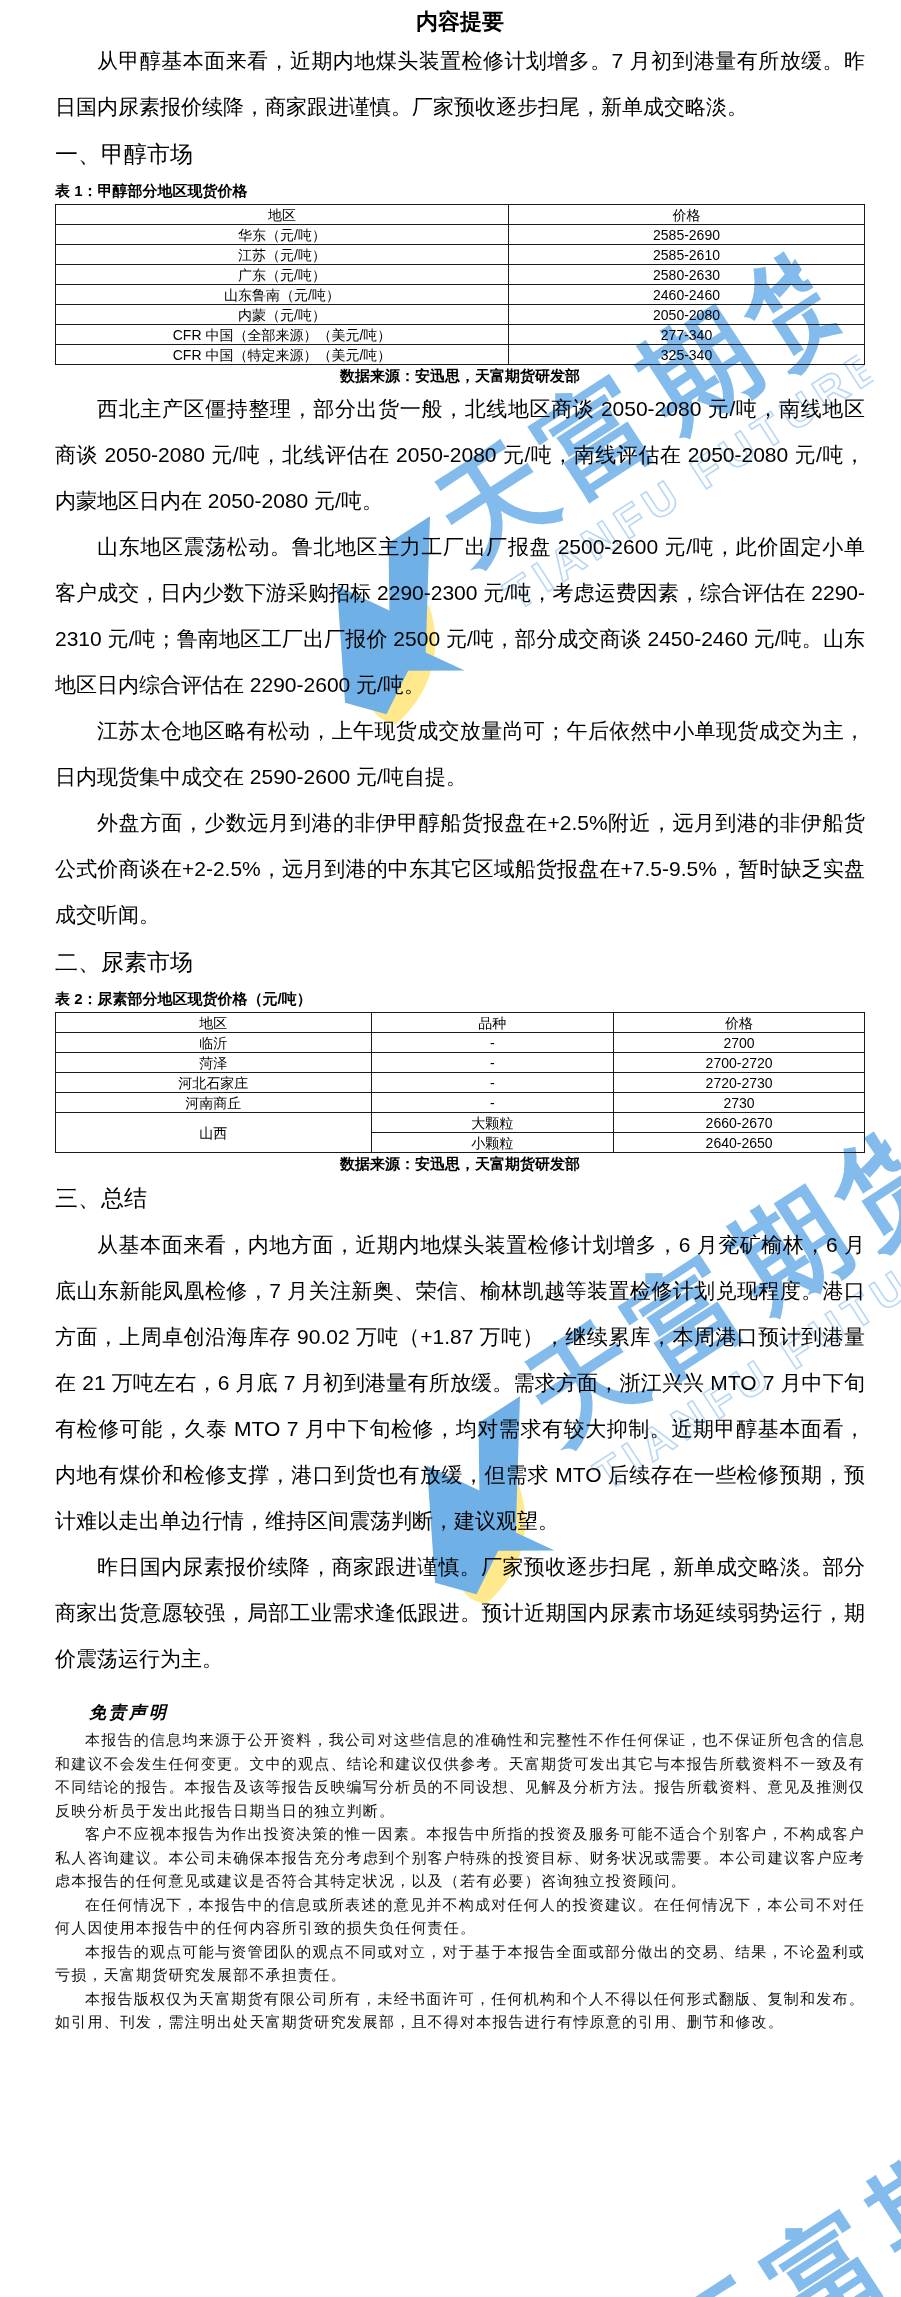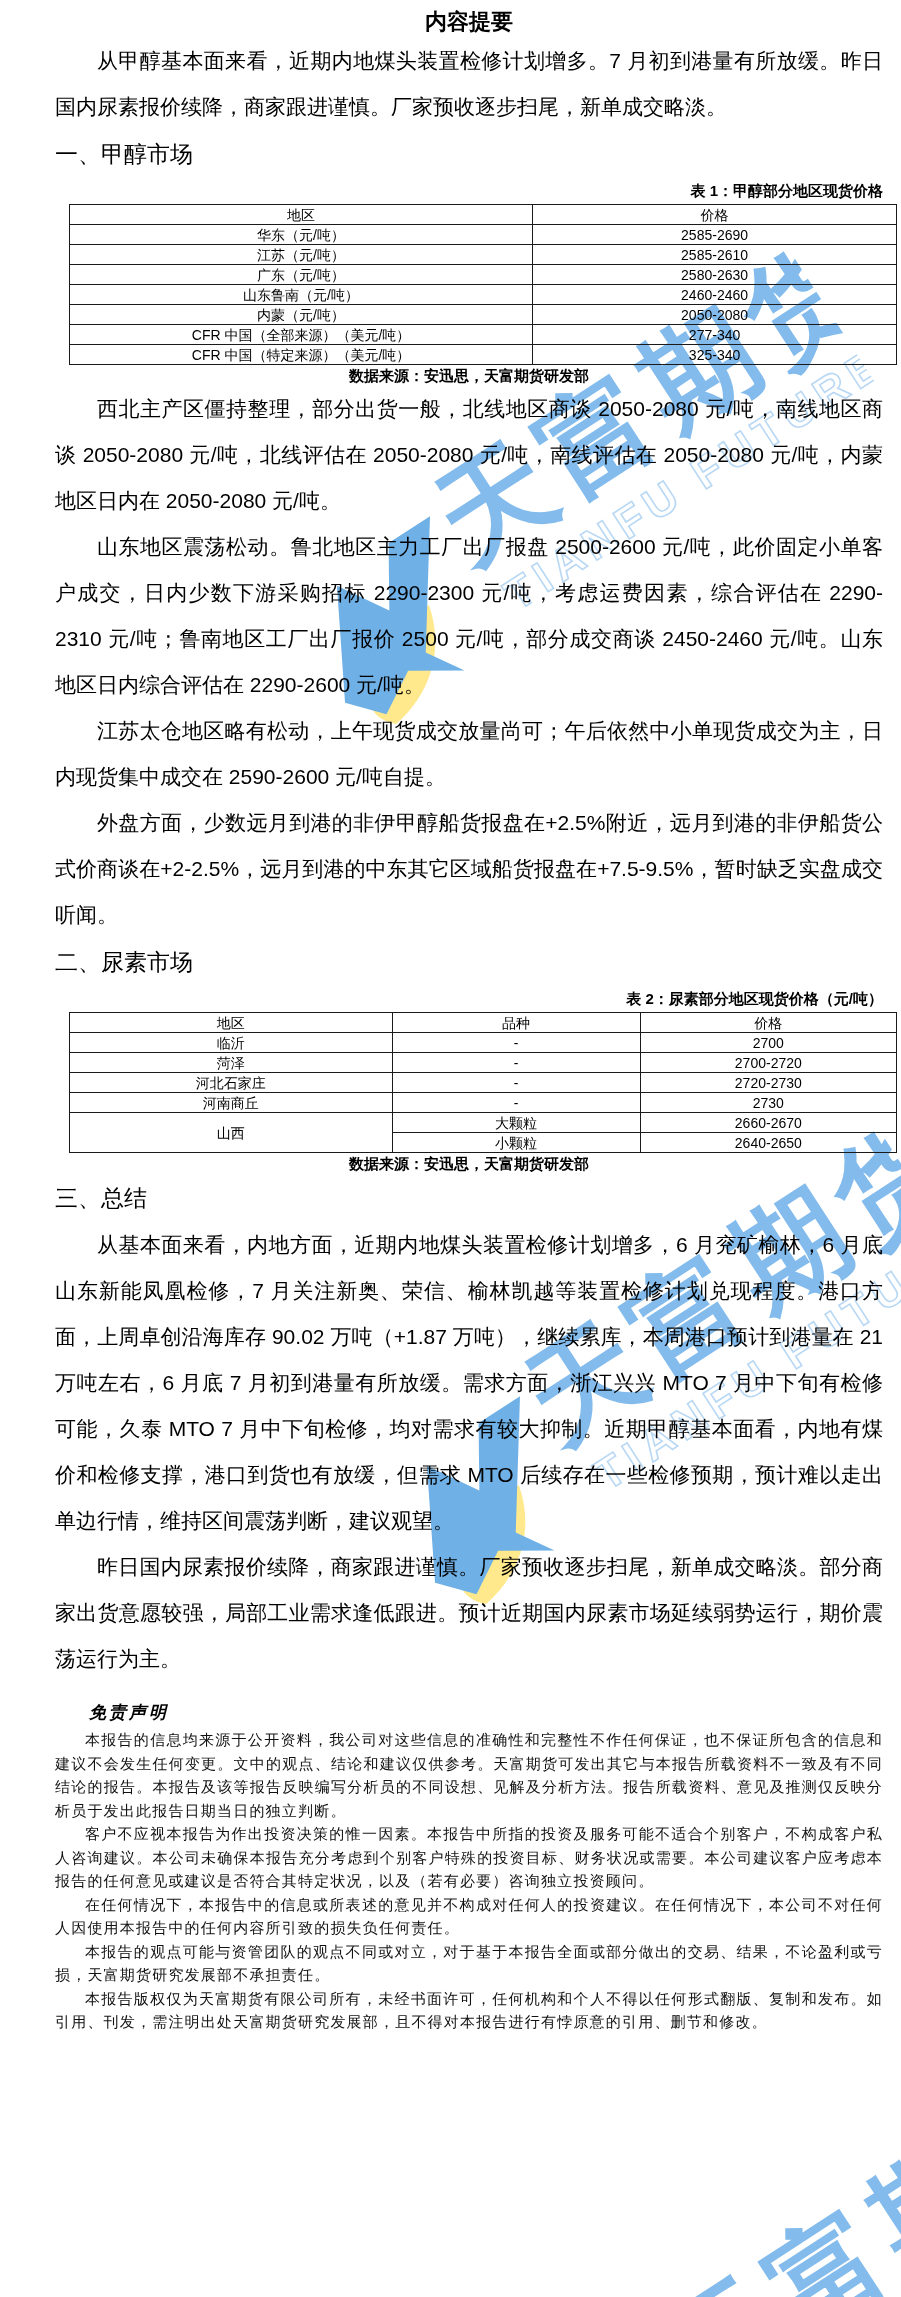--- a/index.html
+++ b/index.html
@@ -27,46 +27,45 @@
     font-weight:bold;
     font-family:"Liberation Sans",sans-serif;
   }
   .wm-big{
     font-weight:bold;
     font-family:"Liberation Sans",sans-serif;
   }
   
   .content{
     position:relative;z-index:1;
-    padding:6px 18px 0 55px;
+    padding:6px 36px 0 55px;
   }
   .doc-title{
     font-size:22px;font-weight:bold;
     text-align:center;line-height:32px;
   }
   p.body{
     margin:0;
     font-size:21px;
     line-height:46px;
     text-align:justify;
     text-indent:2em;
   }
   .sec-heading{
     font-size:23px;font-weight:normal;
     line-height:48px;margin:0;
   }
   .tbl-caption{
     font-size:15px;font-weight:bold;
-    text-align:right;line-height:26px;
+    text-align:left;line-height:26px;
   }
   table.price{
     width:100%;
     border-collapse:collapse;
     table-layout:fixed;
-    margin-left:14px;
   }
   table.price th,table.price td{
     border:1px solid #1a1a1a;
     font-size:14px;
     font-weight:normal;
     line-height:18px;
     height:19px;
     padding:0 2px;
     text-align:center;
     vertical-align:middle;

